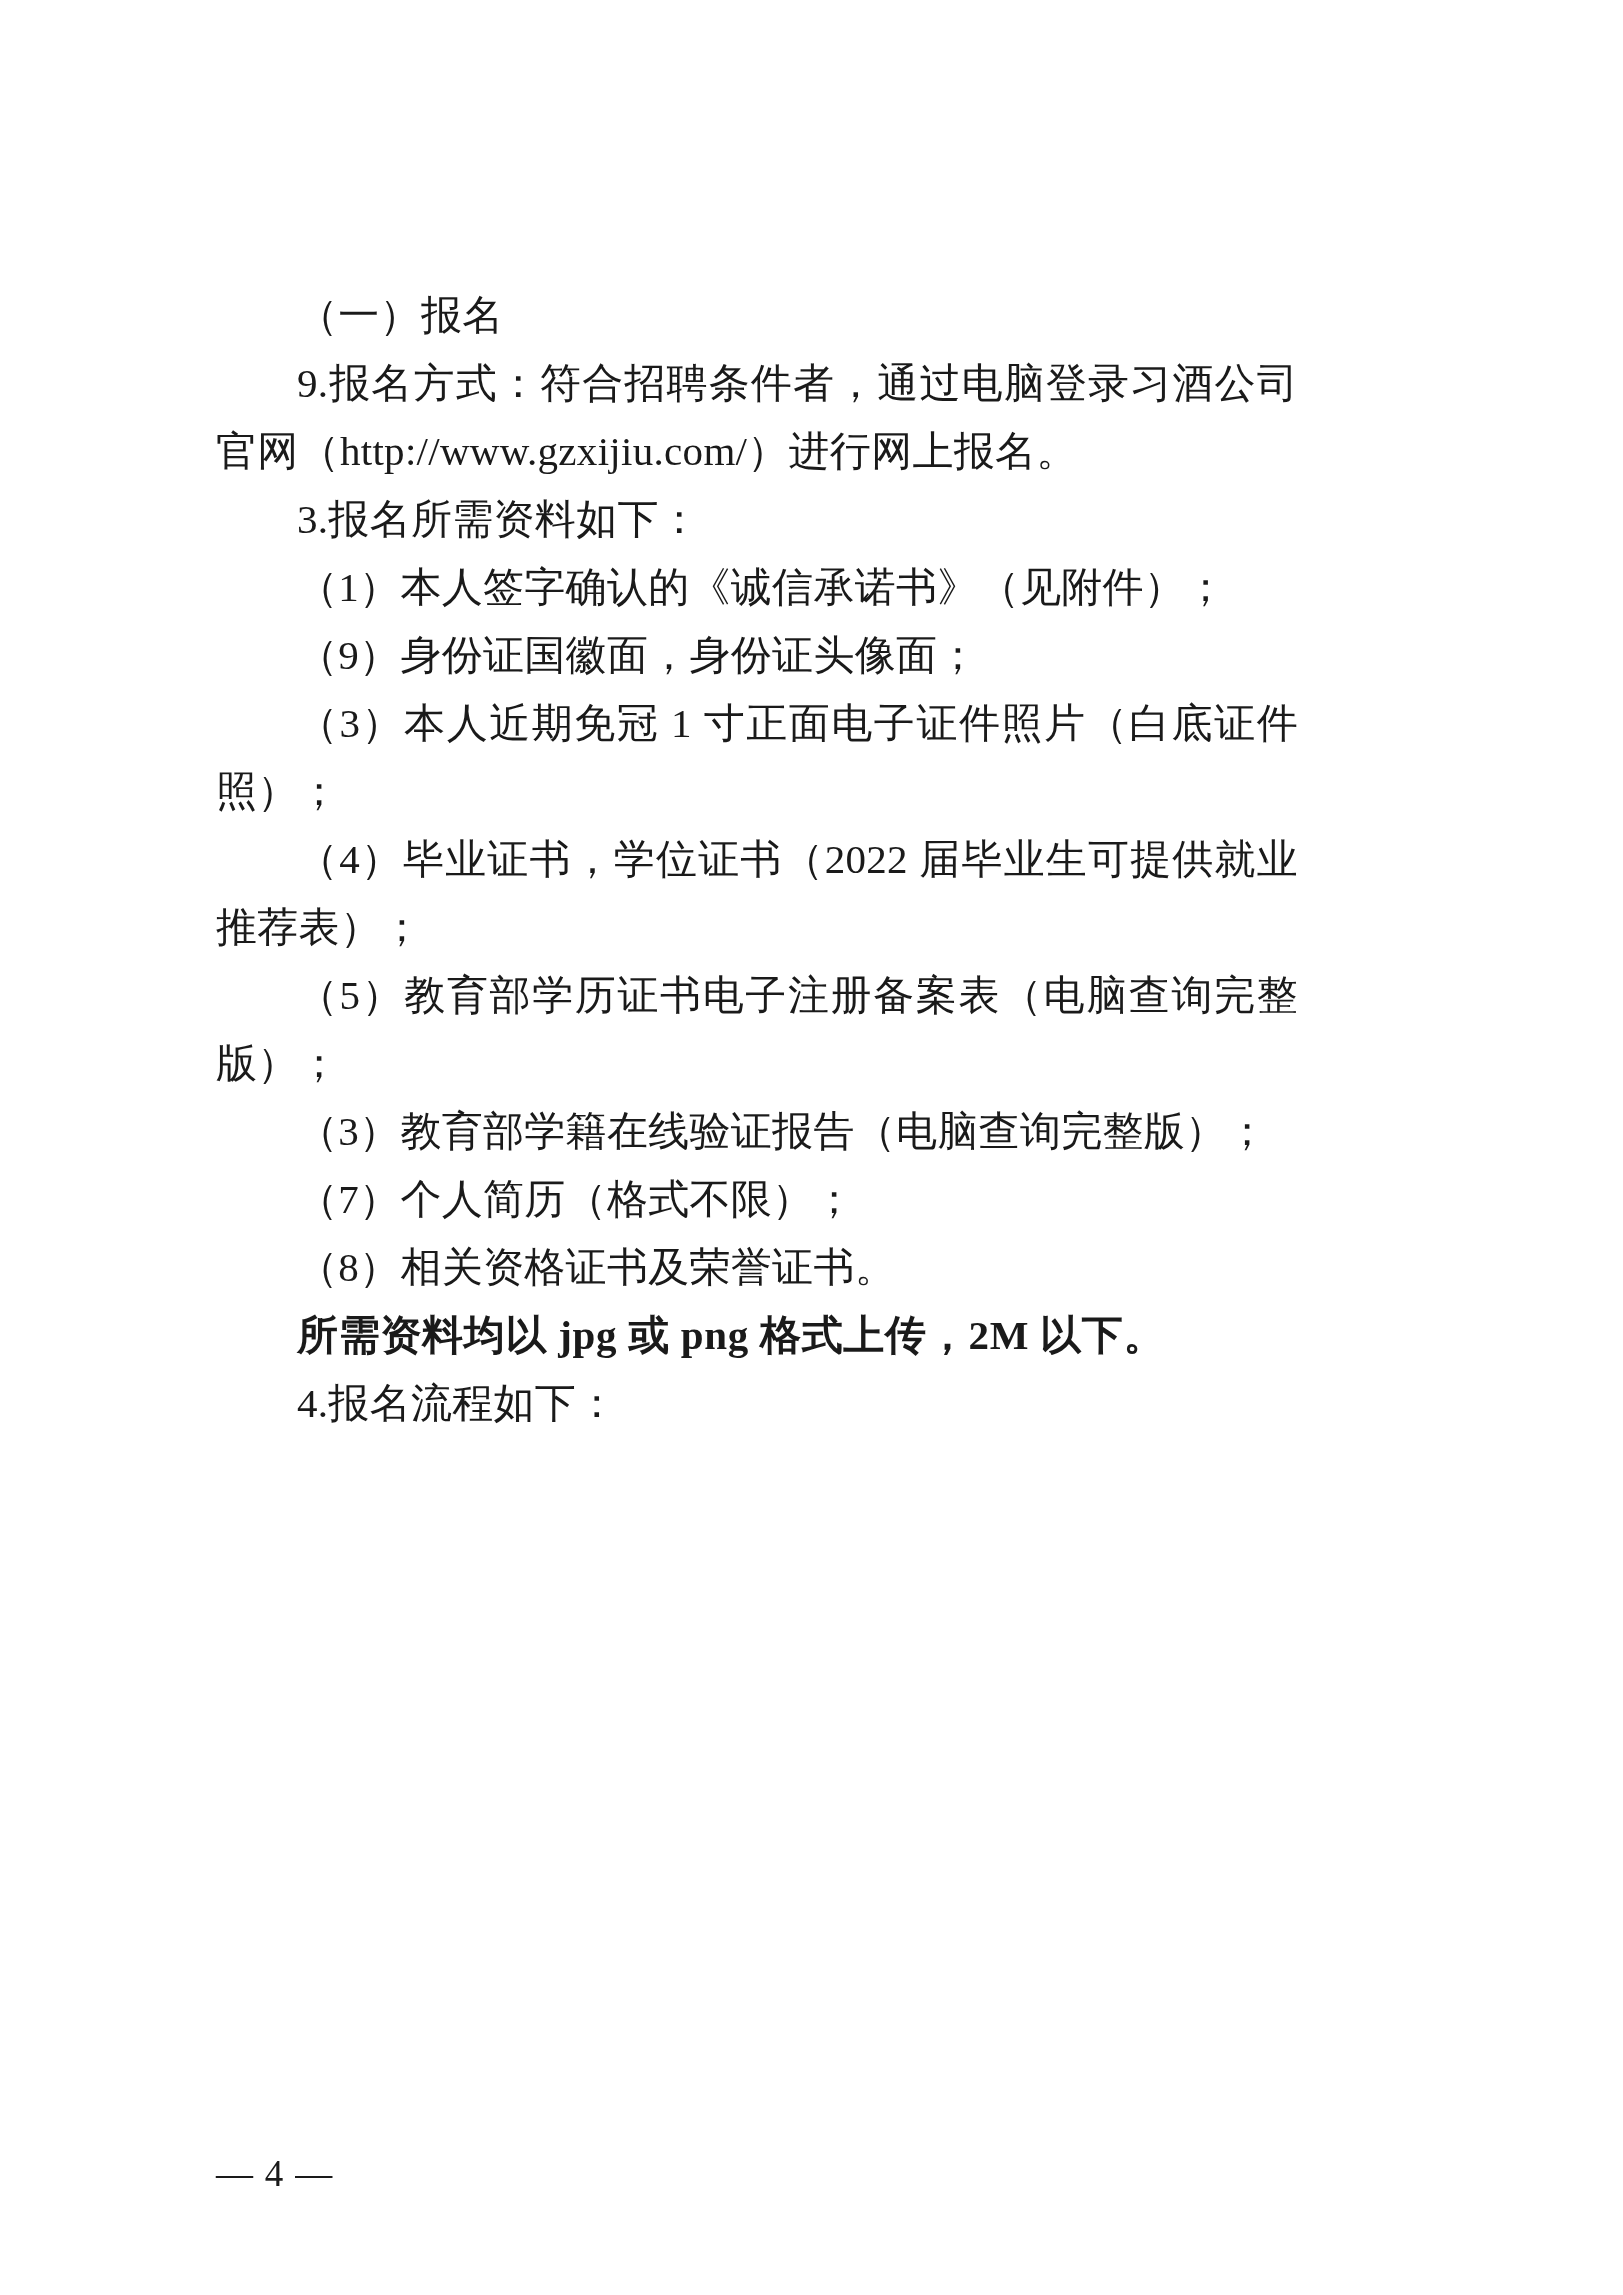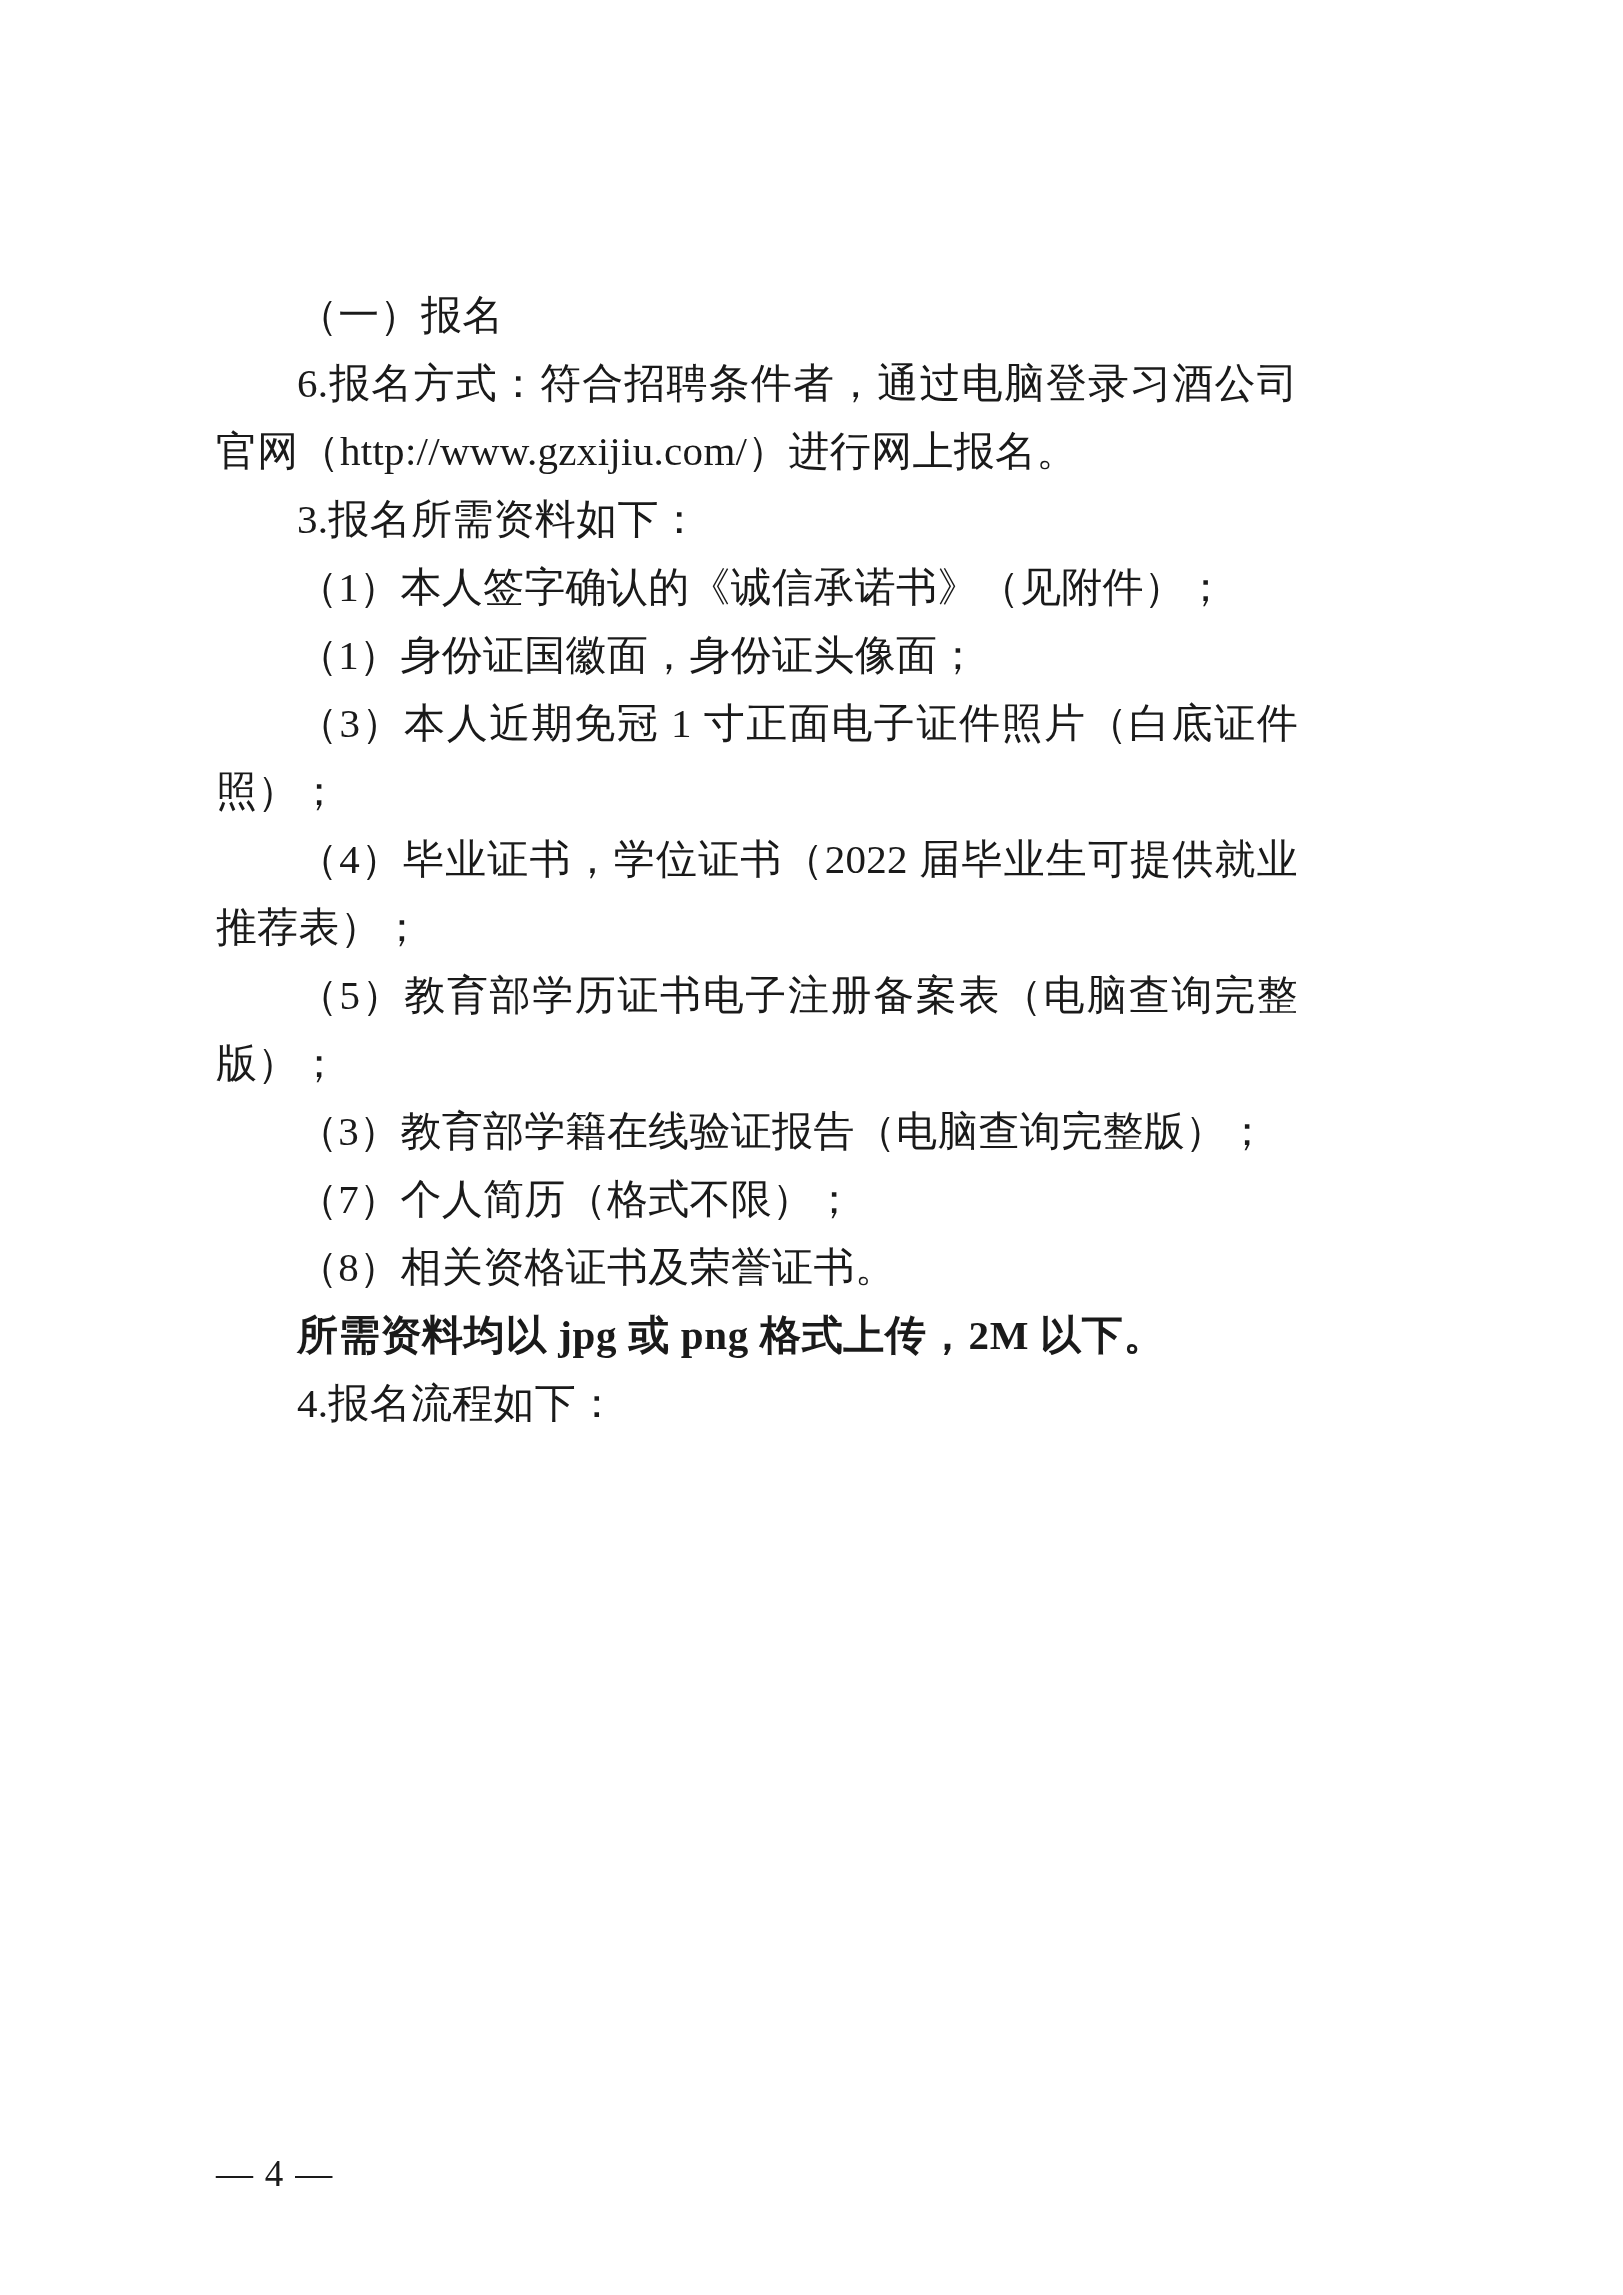--- a/index.html
+++ b/index.html
@@ -54,24 +54,24 @@
   .footer .pageno {
     display: inline-block;
   }
 </style>
 </head>
 <body>
 
 <div class="page">
   <div class="body-text">
     <p class="para">（一）报名</p>
-    <p class="para">6.报名方式：符合招聘条件者，通过电脑登录习酒公司官网（http://www.gzxijiu.com/）进行网上报名。</p>
+    <p class="para">9.报名方式：符合招聘条件者，通过电脑登录习酒公司官网（http://www.gzxijiu.com/）进行网上报名。</p>
     <p class="para">3.报名所需资料如下：</p>
     <p class="para nested">（1）本人签字确认的《诚信承诺书》（见附件）；</p>
-    <p class="para nested">（1）身份证国徽面，身份证头像面；</p>
+    <p class="para nested">（9）身份证国徽面，身份证头像面；</p>
     <p class="para nested">（3）本人近期免冠 1 寸正面电子证件照片（白底证件照）；</p>
     <p class="para nested">（4）毕业证书，学位证书（2022 届毕业生可提供就业推荐表）；</p>
     <p class="para nested">（5）教育部学历证书电子注册备案表（电脑查询完整版）；</p>
     <p class="para nested">（3）教育部学籍在线验证报告（电脑查询完整版）；</p>
     <p class="para nested">（7）个人简历（格式不限）；</p>
     <p class="para nested">（8）相关资格证书及荣誉证书。</p>
     <p class="para bold">所需资料均以 jpg 或 png 格式上传，2M 以下。</p>
     <p class="para">4.报名流程如下：</p>
   </div>
 </div>

